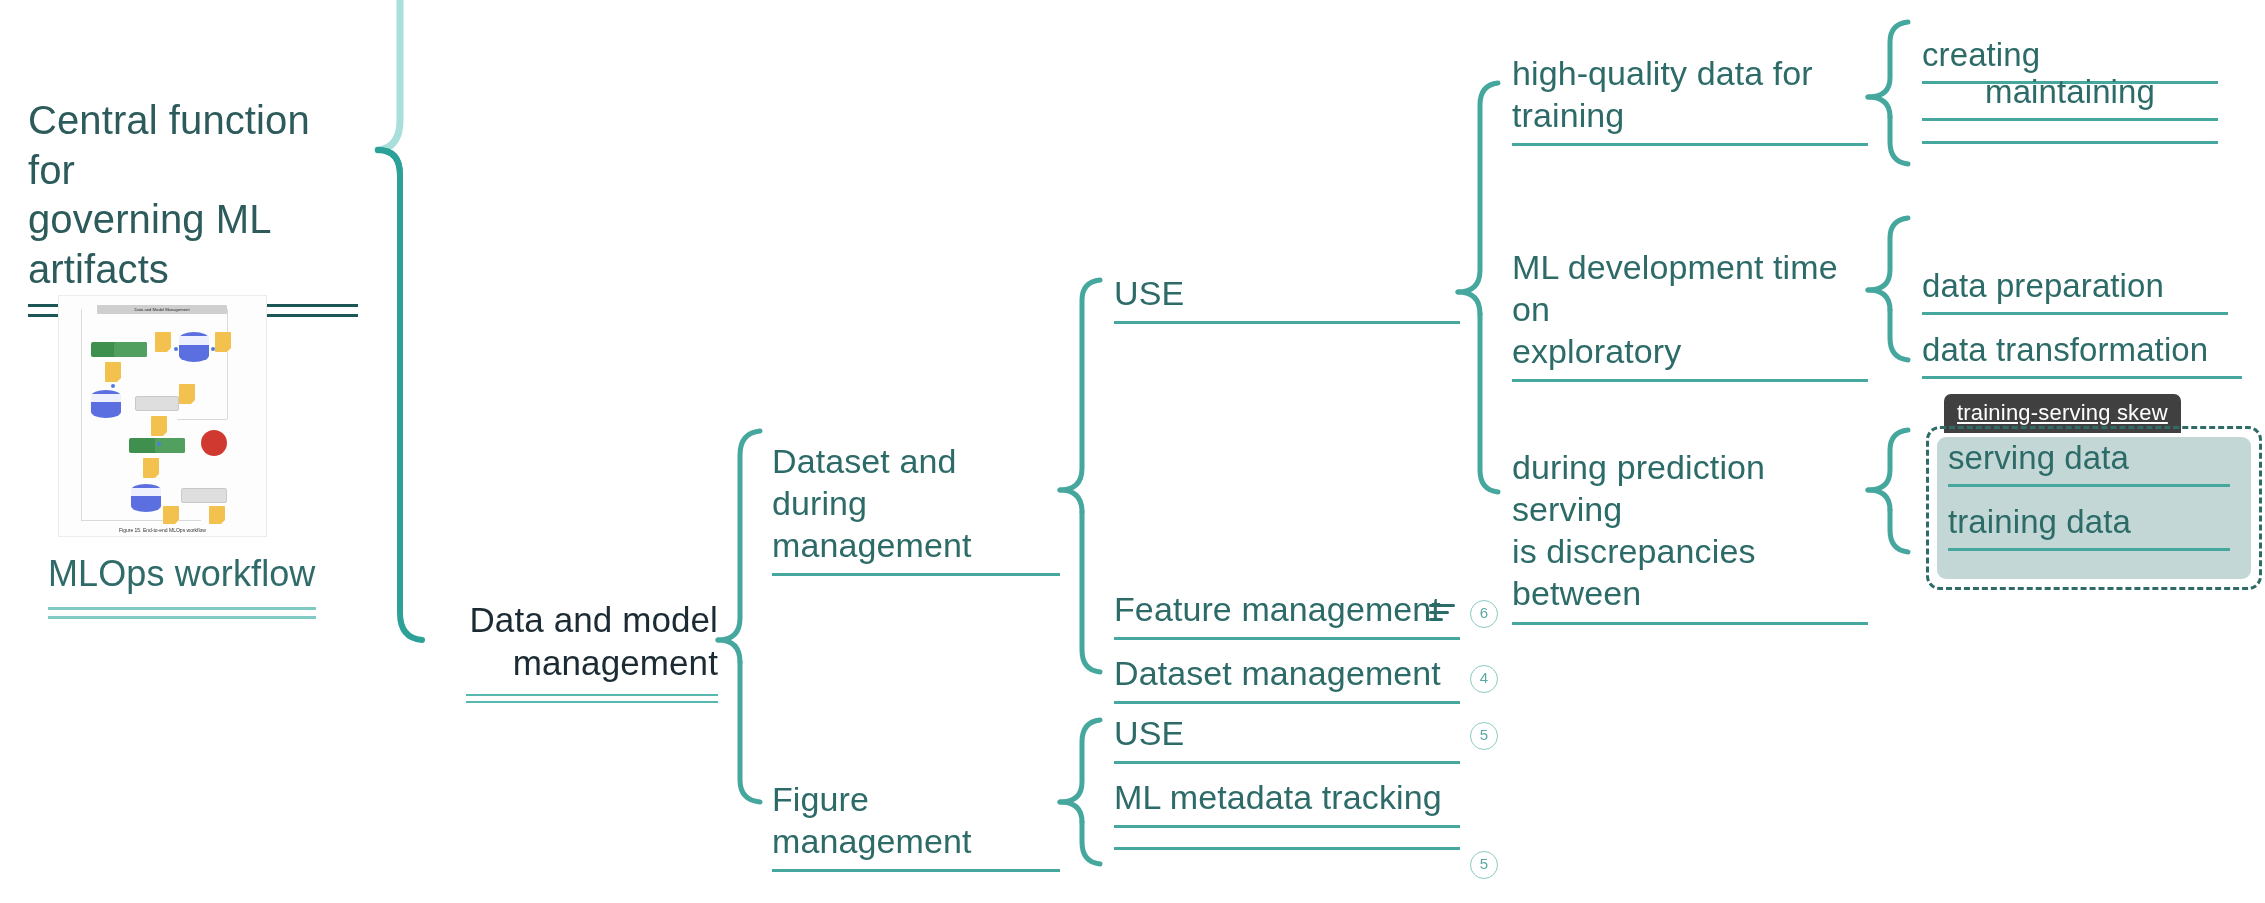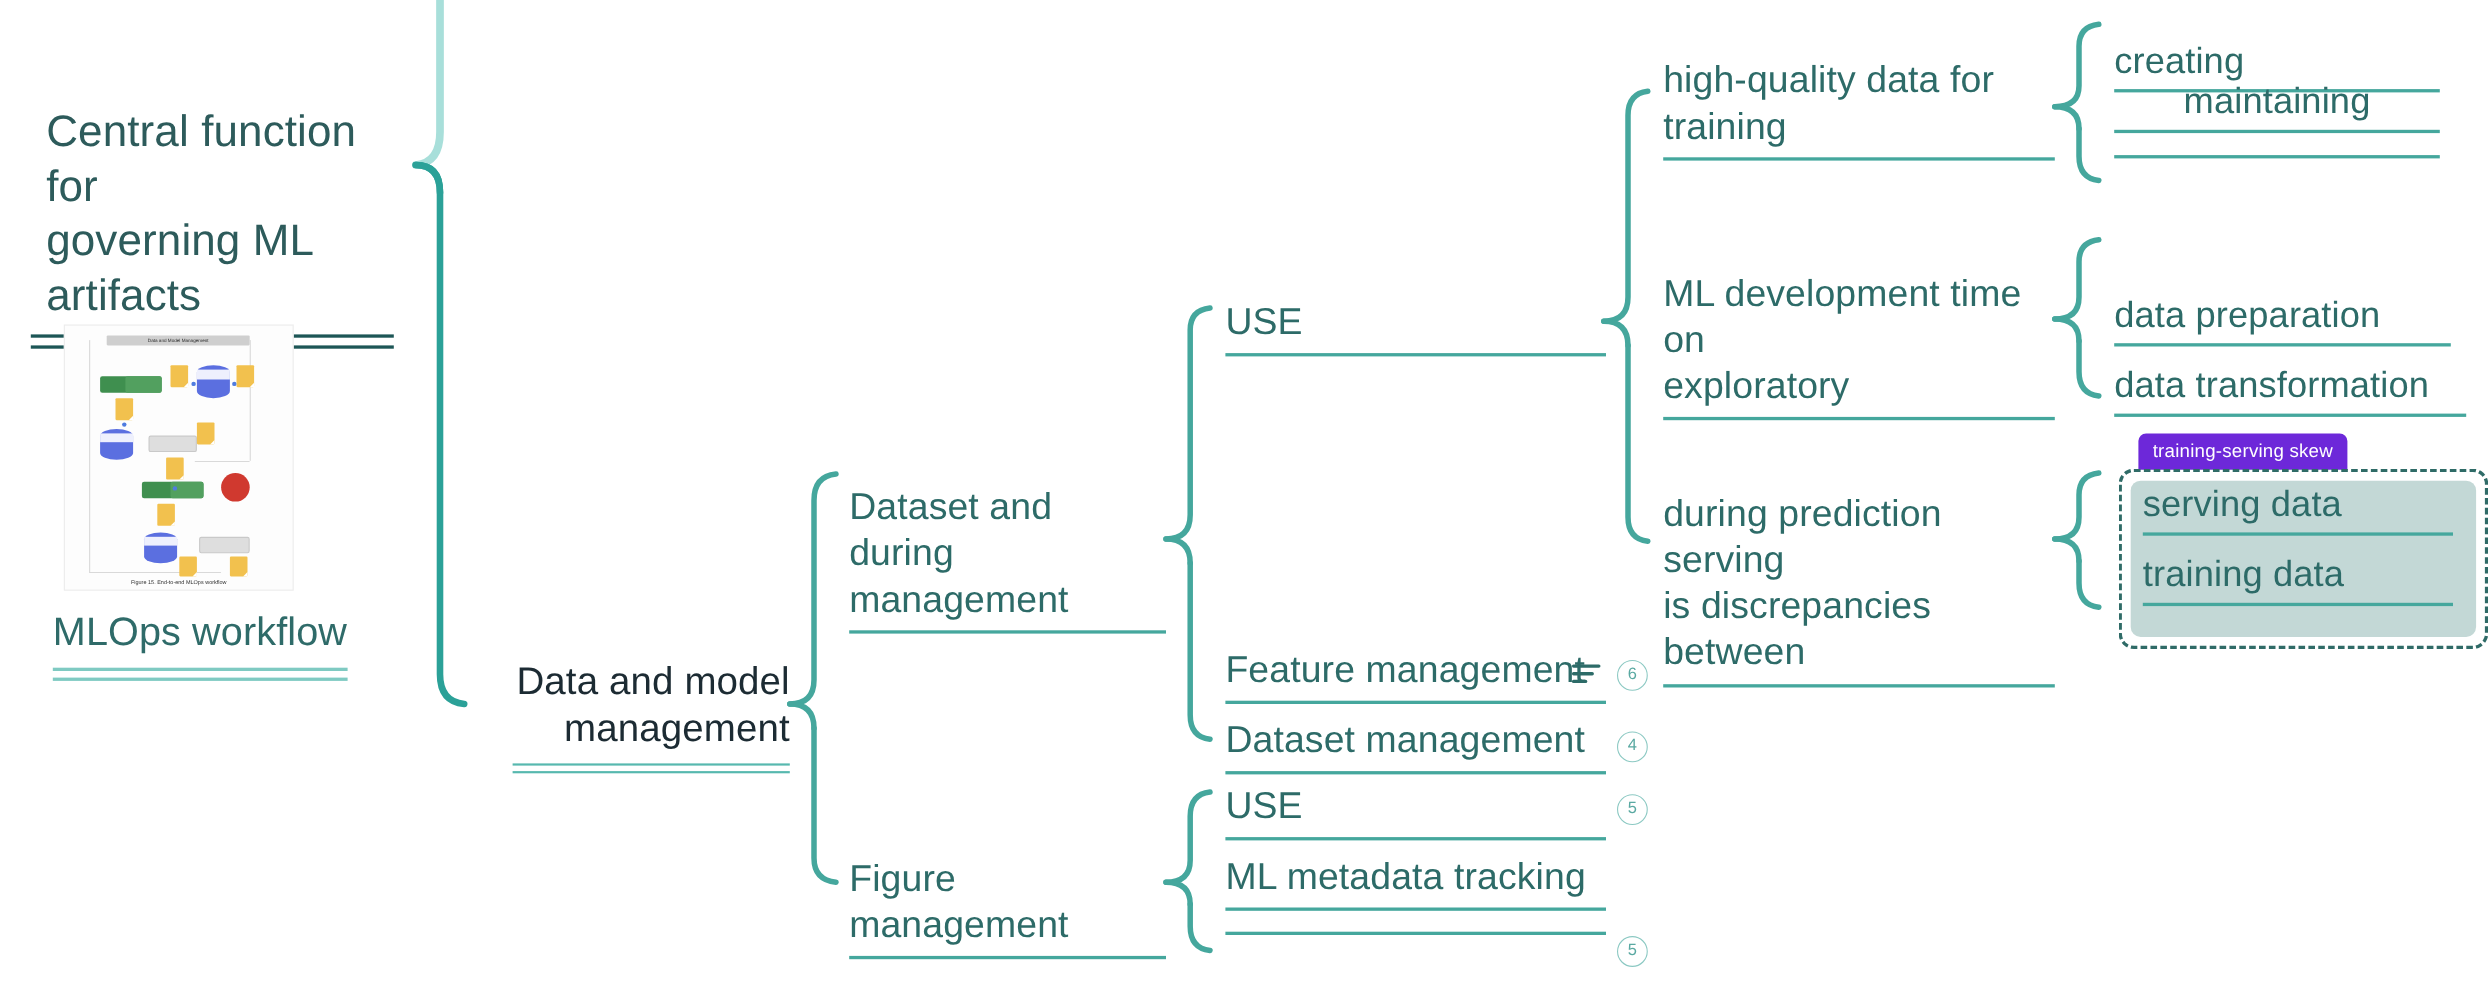--- a/index.html
+++ b/index.html
@@ -36,21 +36,20 @@
     white-space: pre-line;
     line-height: 1.24;
     letter-spacing: 0.1px;
   }
 
   
   .root-node .label {
     font-size: 40px;
     color: #2d5b5b;
     font-weight: 400;
-    margin-left: 14px;
   }
   .root-rule {
     margin-top: 10px;
     height: 7px;
     border-top: 3px solid #1d5656;
     border-bottom: 3px solid #1d5656;
   }
 
   
   .l2-node .label {
@@ -136,27 +135,28 @@
     padding: 6px;
   }
   .sel-inner {
     position: absolute;
     left: 8px; top: 8px; right: 8px; bottom: 8px;
     background: #c3d8d6;
     border-radius: 9px;
   }
   .sel-tag {
     position: absolute;
-    background: #6d28d9;
+    background: #404040;
     color: #ffffff;
-    font-size: 17px;
+    font-size: 22px;
     padding: 6px 13px 7px 13px;
     border-radius: 7px 7px 0 0;
     white-space: nowrap;
     letter-spacing: 0.2px;
+    text-decoration: underline;
   }
   .sel-leaf {
     position: absolute;
     z-index: 3;
   }
 
   
   .thumb {
     position: absolute;
     background: #fdfdfd;

